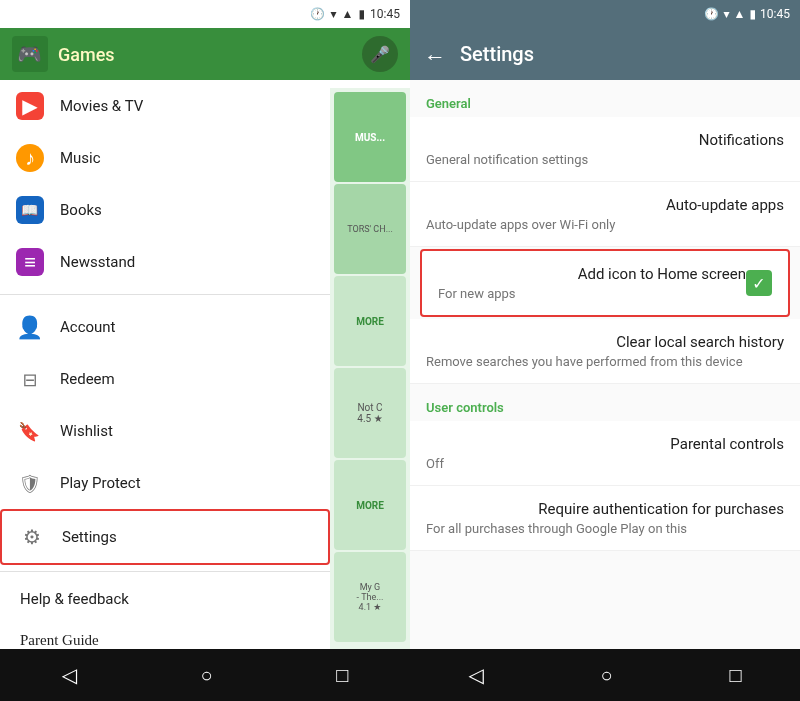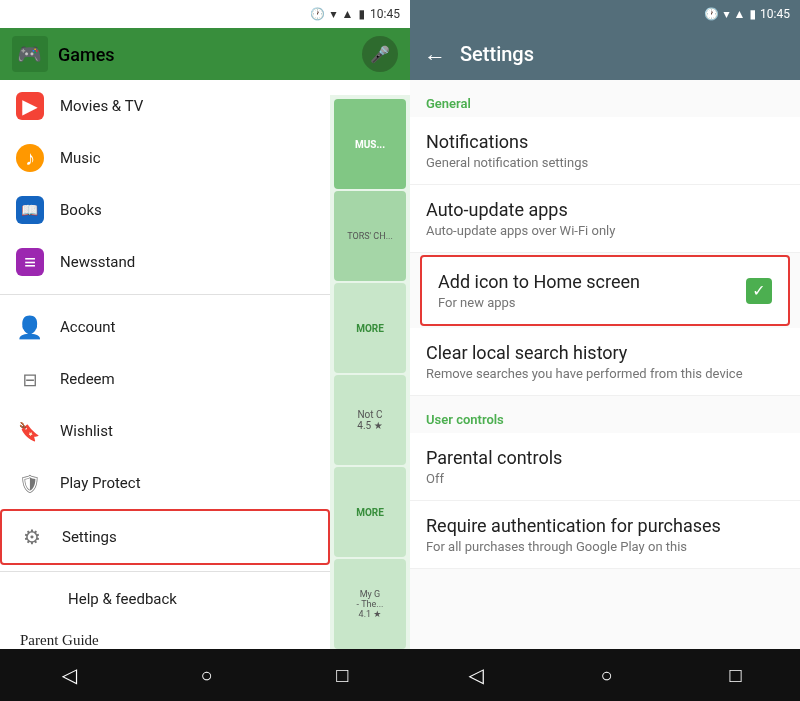--- a/index.html
+++ b/index.html
@@ -50,21 +50,21 @@
     .left-content {
       flex: 1;
       overflow: hidden;
       position: relative;
     }
 
     
     .bg-apps {
       position: absolute;
       right: 0;
-      top: 15px;
+      top: 8px;
       width: 80px;
       height: 100%;
       background: #e8f5e9;
       display: flex;
       flex-direction: column;
       gap: 2px;
       padding: 4px;
       overflow: hidden;
       margin-left: 18px;
     }
@@ -200,23 +200,24 @@
       text-transform: none;
     }
 
     .settings-item {
       padding: 14px 16px;
       background: #fff;
       border-bottom: 1px solid #f0f0f0;
     }
 
     .settings-item-title {
-      font-size: 18px;
+      font-size: 15px;
       color: #212121;
       margin-bottom: 3px;
+      text-align: right;
     }
 
     .settings-item-subtitle {
       font-size: 13px;
       color: #757575;
     }
 
     .settings-item-row {
       display: flex;
       align-items: center;
@@ -277,21 +278,21 @@
       border-radius: 4px;
       display: flex;
       align-items: center;
       justify-content: center;
       font-size: 18px;
     }
 
     .games-title {
       font-size: 18px;
       font-weight: 500;
-      color: #000000;
+      color: #fef9c3;
     }
   </style>
 </head>
 <body>
 
 <div class="left-panel">
 
   <div class="left-status-bar">
     <span>🕐</span>
     <span>▾</span>
@@ -365,21 +366,21 @@
         <span class="menu-item-label">Play Protect</span>
       </div>
 
       <div class="menu-item settings-highlighted">
         <div class="menu-item-icon icon-gray" style="font-size:20px;">⚙</div>
         <span class="menu-item-label">Settings</span>
       </div>
 
       <div class="menu-section-divider"></div>
 
-      <div class="menu-item" style="padding-left:20px;margin-left:48px;">
+      <div class="menu-item" style="padding-left:20px;">
         <span class="menu-item-label">Help &amp; feedback</span>
       </div>
 
       <div class="menu-item" style="padding-left:20px;font-family:Liberation Serif, serif;">
         <span class="menu-item-label">Parent Guide</span>
       </div>
     </div>
   </div>
 
   <div class="left-nav-bar">

